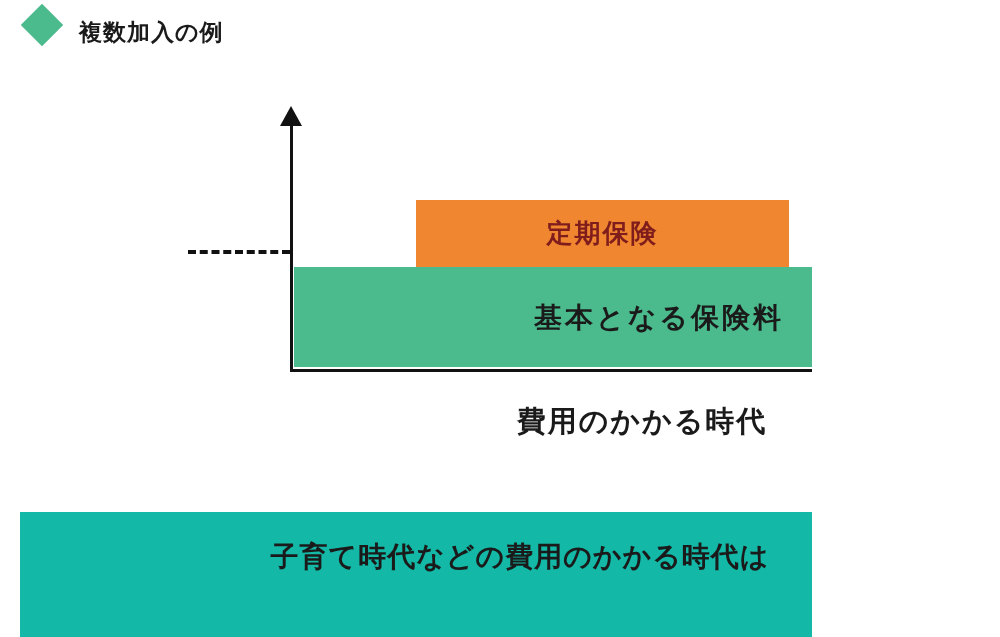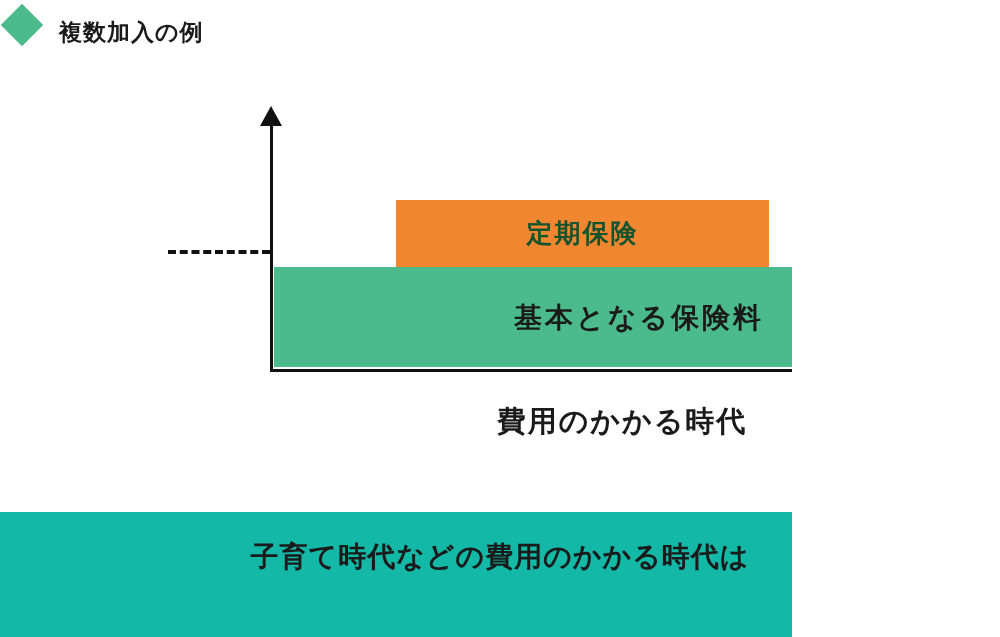--- a/index.html
+++ b/index.html
@@ -9,20 +9,21 @@
     font-family: "Liberation Sans", "DejaVu Sans", sans-serif;
   }
   .canvas {
     position: relative;
     width: 792px;
     height: 637px;
     background: #ffffff;
     overflow: hidden;
     font-weight: bold;
     color: #1a1a1a;
+    margin-left: 20px;
   }
 
   
   .header-diamond {
     position: absolute;
     left: 7px;
     top: 10px;
     width: 30px;
     height: 30px;
     background: #4bba8d;
@@ -98,21 +99,21 @@
     left: 396px;
     top: 200px;
     width: 373px;
     height: 67px;
     background: #f0862f;
     display: flex;
     align-items: center;
     justify-content: center;
   }
   .term-box-label {
-    color: #14532d;
+    color: #7f1d1d;
     font-size: 26px;
     letter-spacing: 2px;
   }
 
   
   .base-arrow {
     position: absolute;
     left: 274px;
     top: 267px;
     width: 678px;

